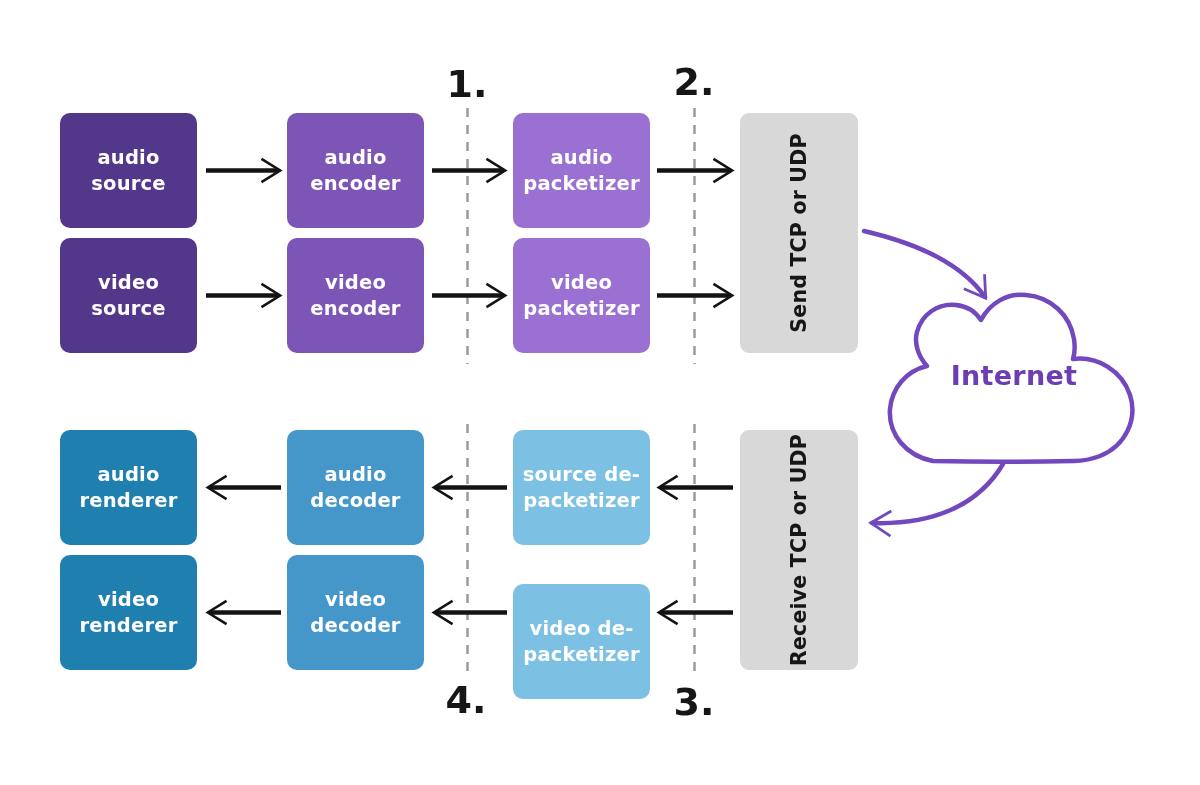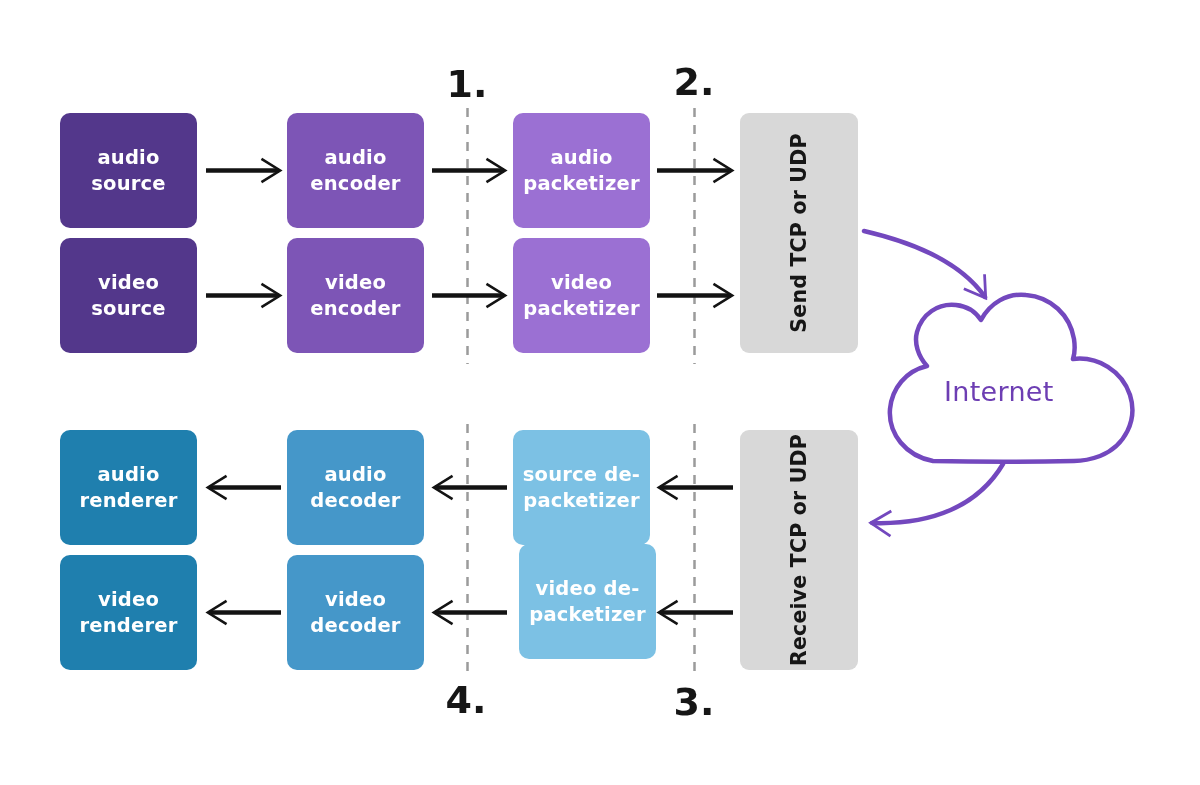--- a/index.html
+++ b/index.html
@@ -30,22 +30,22 @@
     transform:rotate(-90deg);white-space:nowrap;
     color:#161616;font-weight:bold;font-size:20.5px;letter-spacing:.2px;
   }
 
   .stage-marker{
     position:absolute;width:70px;text-align:center;
     color:#161616;font-weight:bold;font-size:38px;
   }
 
   #cloud-label{
-    position:absolute;left:944px;top:376px;width:140px;text-align:left;
-    color:#6d3eb3;font-weight:normal;font-size:27px;letter-spacing:.3px;
+    position:absolute;left:944px;top:360px;width:140px;text-align:center;
+    color:#6d3eb3;font-weight:bold;font-size:27px;letter-spacing:.3px;
   }
 
   svg.overlay{position:absolute;left:0;top:0;pointer-events:none;}
 </style>
 </head>
 <body>
 
 <div id="canvas">
 
   <div class="stage-box c-source" style="left:60px;top:113px;">
@@ -90,21 +90,21 @@
     <span>decoder</span>
   </div>
   <div class="stage-box c-decoder" style="left:287px;top:555px;">
     <span>video</span>
     <span>decoder</span>
   </div>
   <div class="stage-box c-depack" style="left:513px;top:430px;">
     <span>source de-</span>
     <span>packetizer</span>
   </div>
-  <div class="stage-box c-depack" style="left:513px;top:544px;margin-left:6px;">
+  <div class="stage-box c-depack" style="left:513px;top:584px;">
     <span>video de-</span>
     <span>packetizer</span>
   </div>
 
   <div class="transport-box" style="left:740px;top:430px;">
     <div class="transport-label">Receive TCP or UDP</div>
   </div>
 
   <div class="stage-marker" style="left:432px;top:62px;">1.</div>
   <div class="stage-marker" style="left:659px;top:60px;">2.</div>

